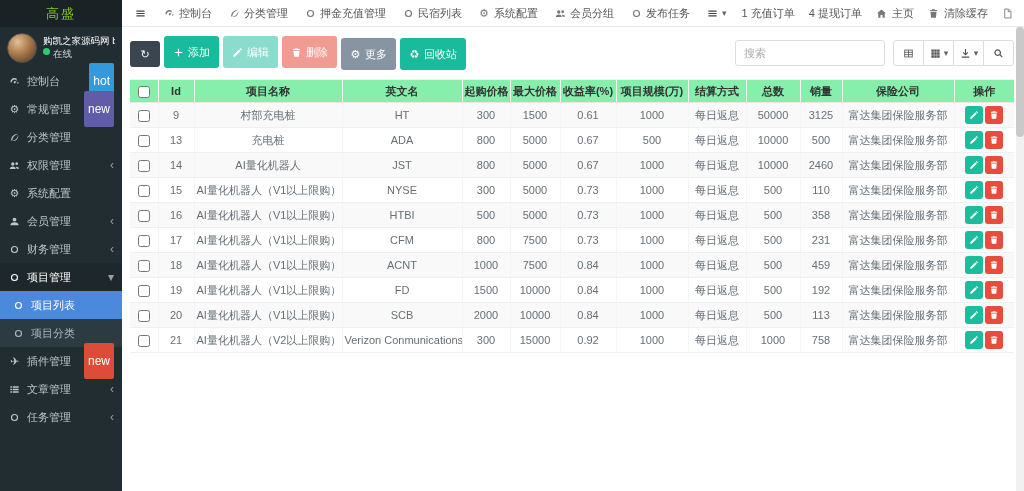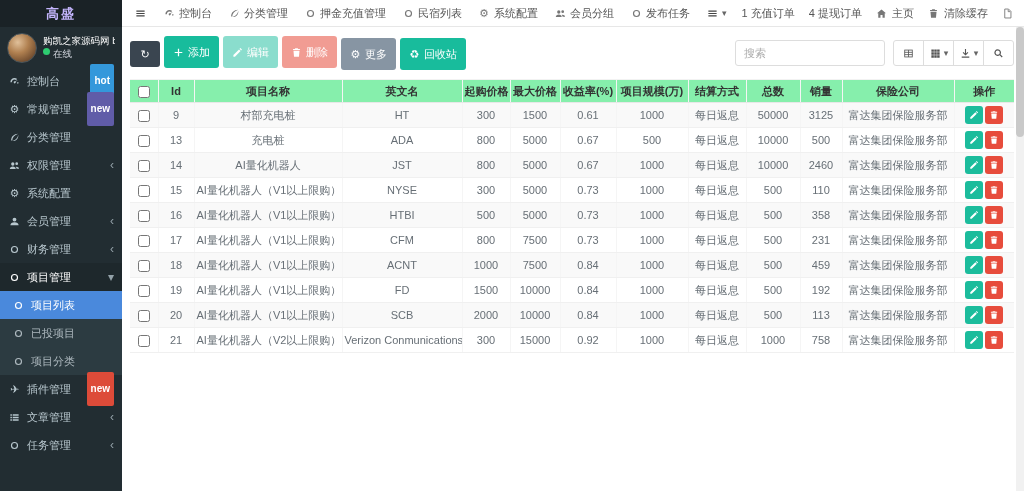--- a/index.html
+++ b/index.html
@@ -2,39 +2,39 @@
 <html><head>
 <meta charset="utf-8">
 <style>
   *{margin:0;padding:0;box-sizing:border-box}
   html,body{width:1024px;height:491px;overflow:hidden}
   body{font-family:"Liberation Sans","DejaVu Sans",sans-serif;font-size:12px;color:#333;background:#fff}
   .app{display:flex;width:1024px;height:491px;position:relative}
 
   
   .sidebar{width:122px;flex-shrink:0;background:#222d32;color:#b8c7ce;overflow:hidden}
-  .logo{height:27px;background:#1a2226;color:#c4b5fd;display:flex;align-items:center;justify-content:center;
-        font-size:13px;font-weight:bold;letter-spacing:2px;cursor:pointer}
+  .logo{height:27px;background:#1a2226;color:#84cc16;display:flex;align-items:center;justify-content:center;
+        font-size:13px;font-weight:normal;letter-spacing:2px;cursor:pointer}
   .user-panel{display:flex;align-items:center;gap:6px;padding:6px 7px 4px}
   .avatar{width:30px;height:30px;border-radius:50%;flex-shrink:0;border:1px solid #4a555b;
           background:radial-gradient(circle at 35% 30%,#e0c09a 0%,#b08050 40%,#6d4a2e 80%,#4c3320 100%)}
   .uinfo{min-width:0}
   .uname{color:#fff;font-size:9.5px;line-height:1.25;white-space:nowrap;overflow:hidden}
   .ustatus{font-size:9.5px;color:#d2d6de;margin-top:1px;display:flex;align-items:flex-start;gap:3px}
   .dot{width:7px;height:7px;border-radius:50%;background:#2ecc71;display:inline-block}
   .side-search{margin:3px 7px 7px;position:relative}
   .side-search input{width:100%;height:22px;background:#374850;border:1px solid #374850;border-radius:3px;
         color:#ccc;font-size:10px;padding:0 20px 0 8px;outline:none}
   .side-search input::placeholder{color:#90a0a6}
   .sicon{position:absolute;right:5px;top:5px;color:#95a5a6;display:inline-flex}
   .mi{height:28px;display:flex;align-items:center;padding:0 8px;gap:6px;font-size:11px;cursor:pointer;color:#b8c7ce}
   .mi .mil{flex:1;white-space:nowrap;overflow:hidden}
   .ic{display:inline-flex;align-items:center;justify-content:center;width:13px;flex-shrink:0;font-size:11px;line-height:1}
   .ic svg{width:11px;height:11px;display:block}
-  .badge{font-size:10px;color:#fff;border-radius:2px;padding:12px 4px;line-height:1;font-weight:bold}
+  .badge{font-size:12px;color:#fff;border-radius:2px;padding:12px 4px;line-height:1;font-weight:normal}
   .arr{font-size:12px;color:#93a1a8;line-height:1}
   .mi.parent-open{color:#fff;background:#1e282c}
   .sub{background:#2c3b41}
   .sub .mi{padding-left:12px;color:#aeb9bf}
   .sub .mi.active{background:#4a89dc;color:#fff}
   .sub .mi.active .ic{color:#fff}
 
   
   .main{flex:1;display:flex;flex-direction:column;min-width:0}
   .navbar{height:27px;background:#fff;border-bottom:1px solid #e7e7e7;display:flex;align-items:stretch;
@@ -185,28 +185,20 @@
           <span class="arr">▾</span>
         </div>
         <div class="sub">
           <div class="mi active">
             <span class="ic">
               <svg viewBox="0 0 16 16" fill="currentColor">
                 <path d="M8 2.8a5.2 5.2 0 1 0 0 10.4A5.2 5.2 0 0 0 8 2.8zm0 1.7a3.5 3.5 0 1 1 0 7 3.5 3.5 0 0 1 0-7z"></path>
               </svg>
             </span>
             <span class="mil">项目列表</span>
-          </div>
-          <div class="mi">
-            <span class="ic">
-              <svg viewBox="0 0 16 16" fill="currentColor">
-                <path d="M8 2.8a5.2 5.2 0 1 0 0 10.4A5.2 5.2 0 0 0 8 2.8zm0 1.7a3.5 3.5 0 1 1 0 7 3.5 3.5 0 0 1 0-7z"></path>
-              </svg>
-            </span>
-            <span class="mil">已投项目</span>
           </div>
           <div class="mi">
             <span class="ic">
               <svg viewBox="0 0 16 16" fill="currentColor">
                 <path d="M8 2.8a5.2 5.2 0 1 0 0 10.4A5.2 5.2 0 0 0 8 2.8zm0 1.7a3.5 3.5 0 1 1 0 7 3.5 3.5 0 0 1 0-7z"></path>
               </svg>
             </span>
             <span class="mil">项目分类</span>
           </div>
         </div>

